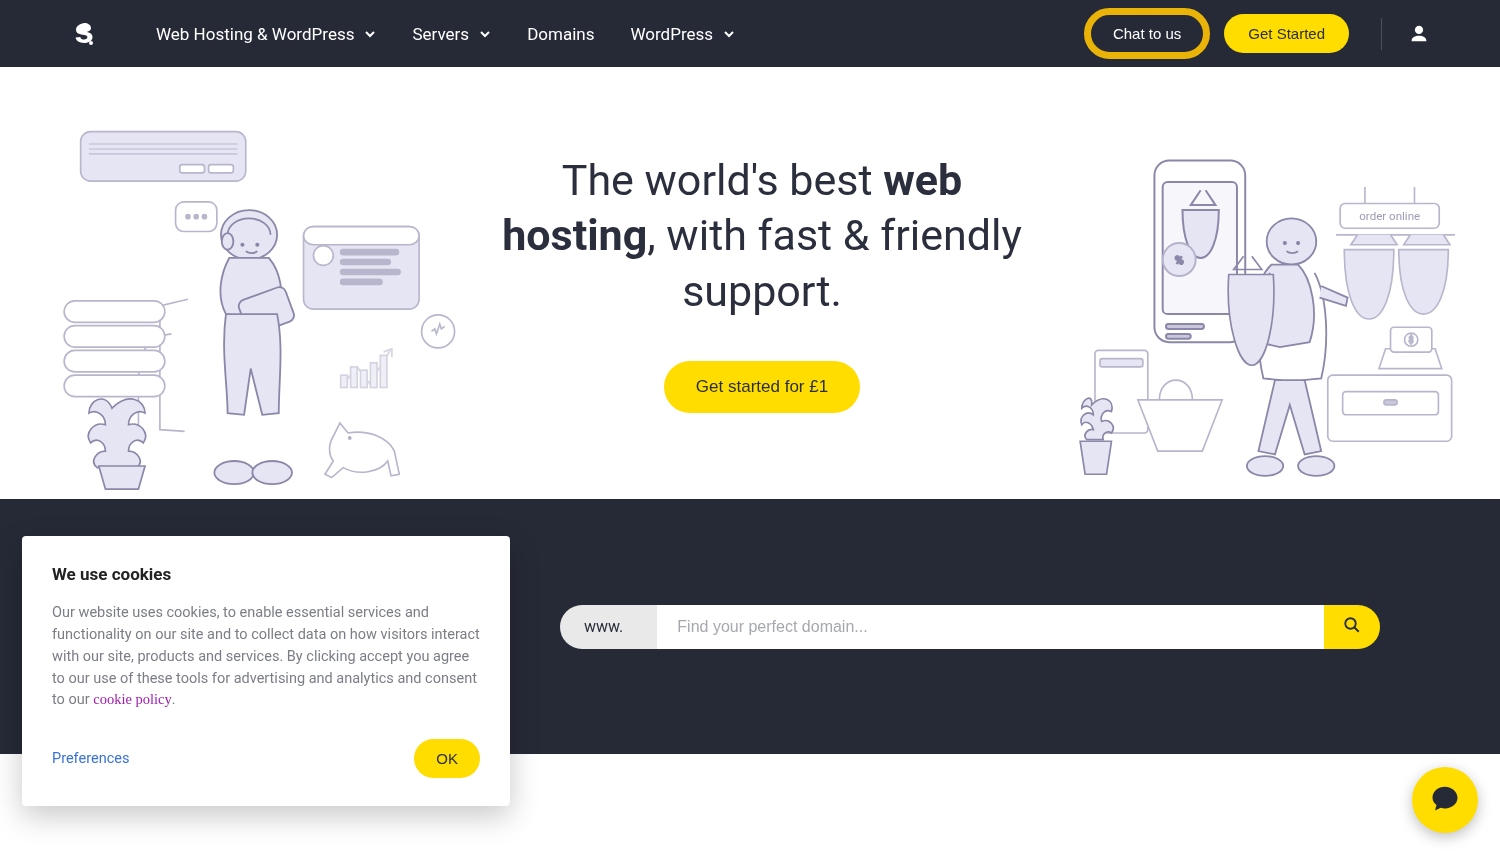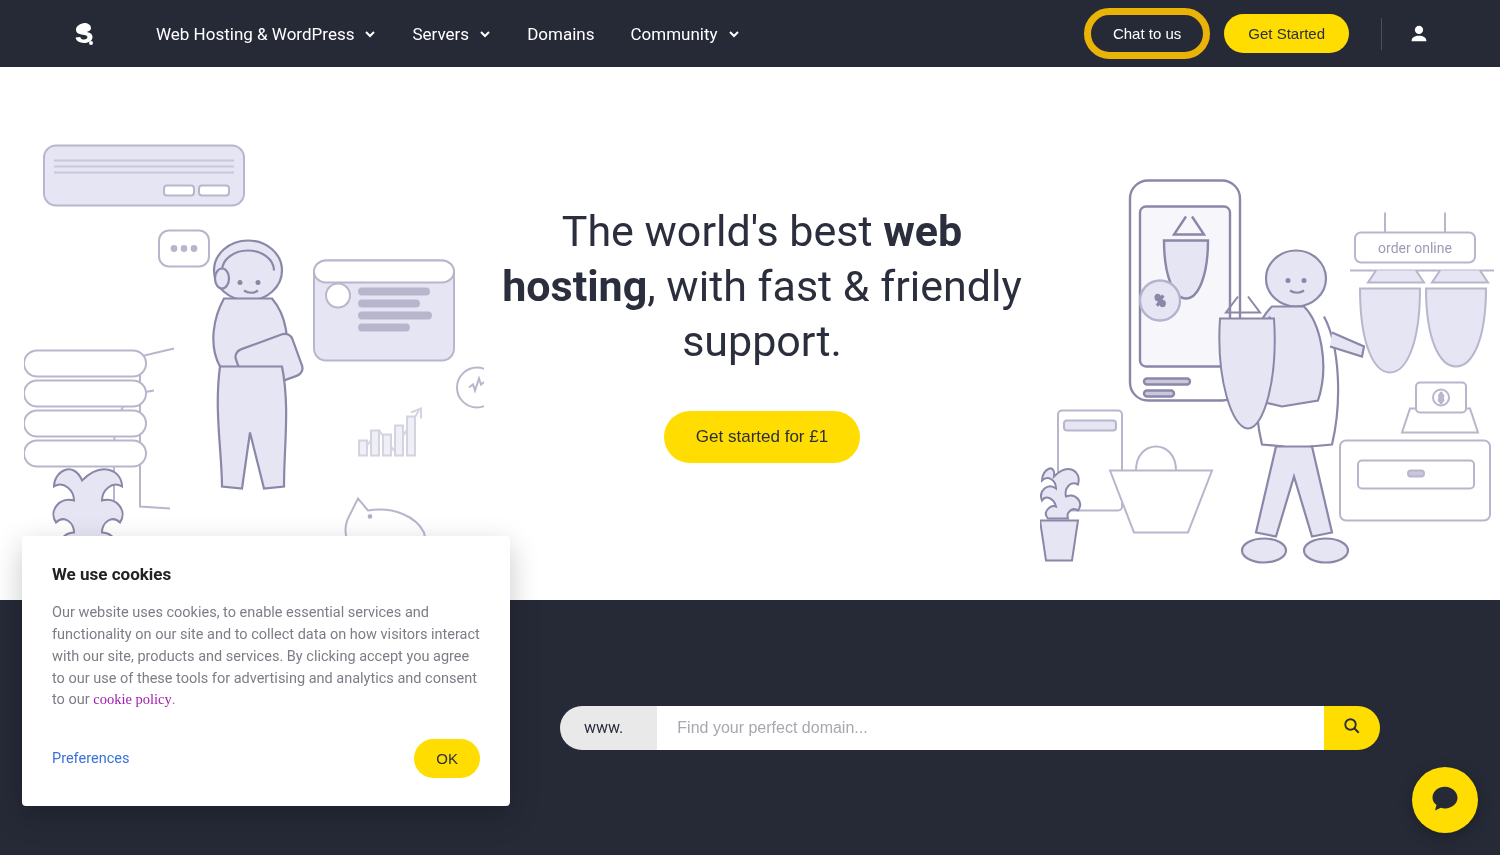--- a/index.html
+++ b/index.html
@@ -13,21 +13,21 @@
   .chev { width:12px; height:12px; display:inline-flex; }
   .chev svg{width:12px;height:12px;stroke:#fff;stroke-width:2;fill:none;}
   .nav-right { display:flex; align-items:center; gap:14px; }
   .btn-outlined { border:7px solid #eab308; background:transparent; color:#fff; border-radius:999px; padding:10px 22px; font-size:15px; cursor:pointer; }
   .btn-yellow  { border:none; background:#ffdd00; color:#2b2f3d; border-radius:999px; padding:11px 24px; font-size:15px; cursor:pointer; font-weight:500;}
   .divider-v { width:1px; height:32px; background:#4b4f5b; margin:0 12px 0 18px;}
   .user-ic { width:22px; height:22px; }
   .user-ic svg{width:22px;height:22px;fill:#fff;}
 
   
-  .hero { height:533px; background:#fff; position:relative; display:flex; align-items:center; justify-content:center;margin-left:24px; }
+  .hero { height:432px; background:#fff; position:relative; display:flex; align-items:center; justify-content:center;margin-left:24px; }
   .hero-copy { width:560px; text-align:center; }
   .hero-title { font-size:43px; line-height:1.28; font-weight:400; color:#2b2f3d; }
   .hero-title b { font-weight:700; }
   .hero-cta { margin-top:42px; border:none; background:#ffdd00; color:#2b2f3d; border-radius:999px; padding:16px 32px; font-size:17px; cursor:pointer; font-weight:500;}
   .illus { position:absolute; top:44px; bottom:0; width:460px; display:flex; align-items:center; justify-content:center;text-align:center; }
   .illus.left { left:0; }
   .illus.right { right:0; }
   .illus svg { width:100%; height:100%; }
 
   
@@ -76,21 +76,21 @@
       <span class="chev">
           <svg viewBox="0 0 12 12">
             <polyline points="2 4 6 8 10 4"></polyline>
           </svg>
         </span>
     </div>
     <div class="nav-item">
       <span>Domains</span>
     </div>
     <div class="nav-item">
-      <span>Community</span>
+      <span>WordPress</span>
       <span class="chev">
           <svg viewBox="0 0 12 12">
             <polyline points="2 4 6 8 10 4"></polyline>
           </svg>
         </span>
     </div>
   </div>
   <div class="nav-right">
     <button class="btn-outlined">Chat to us</button>
     <button class="btn-yellow">Get Started</button>

